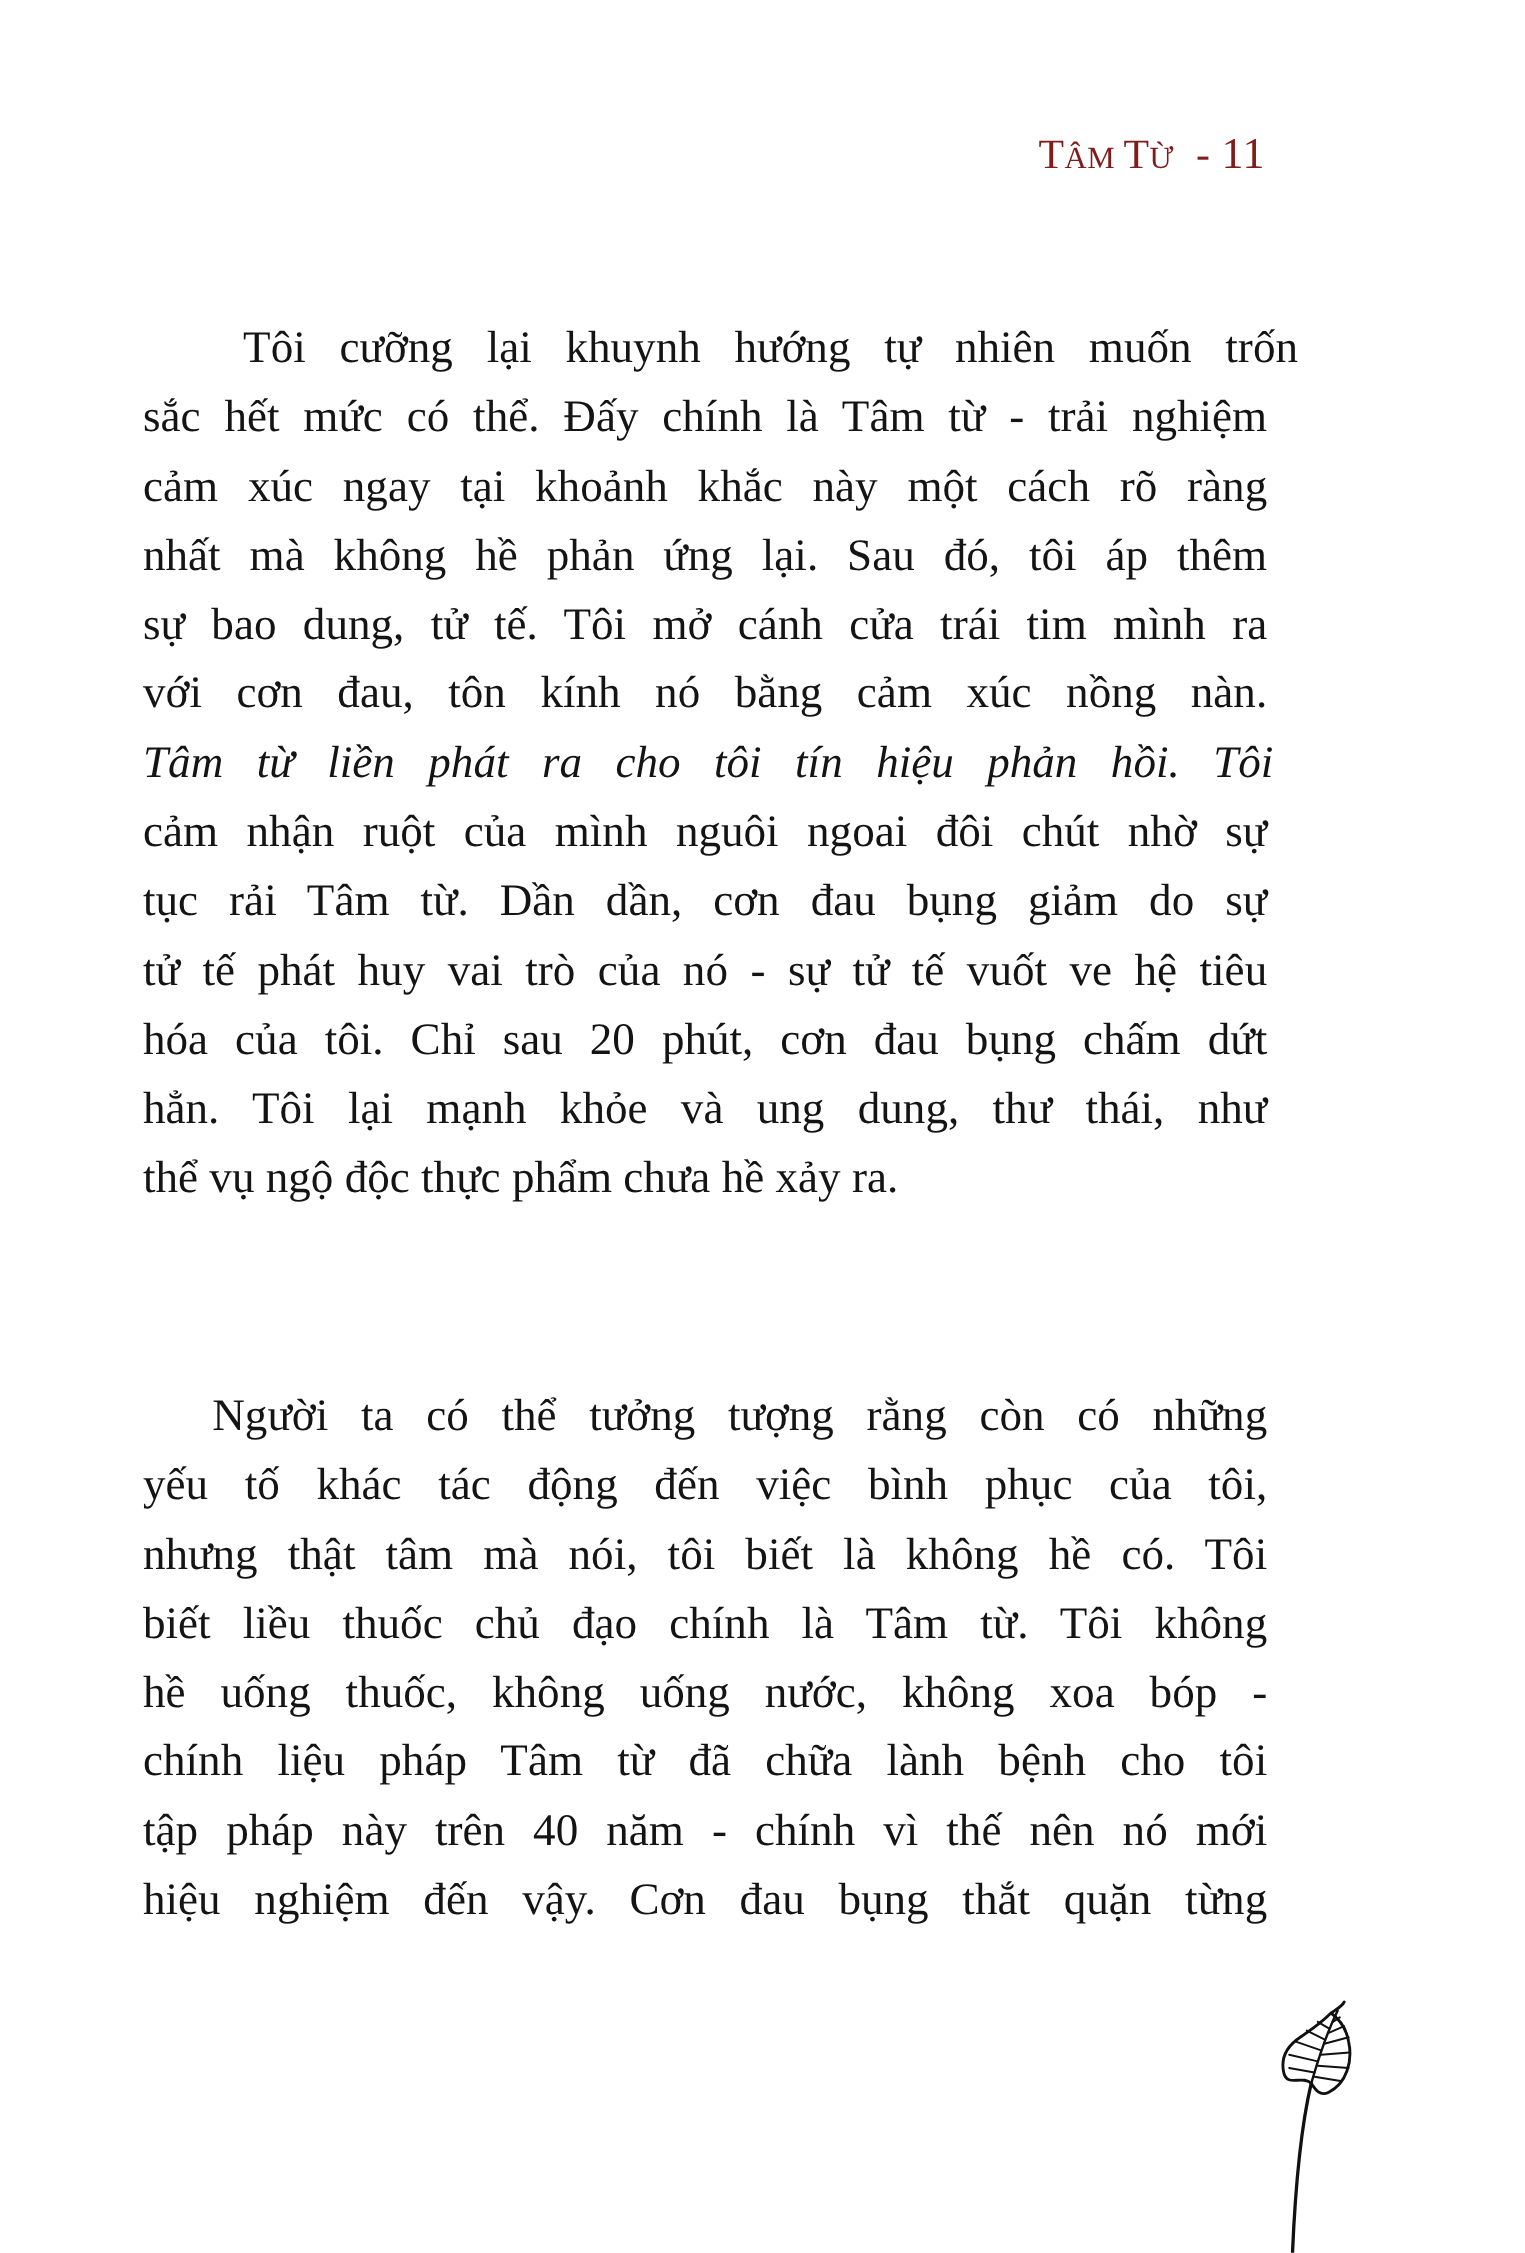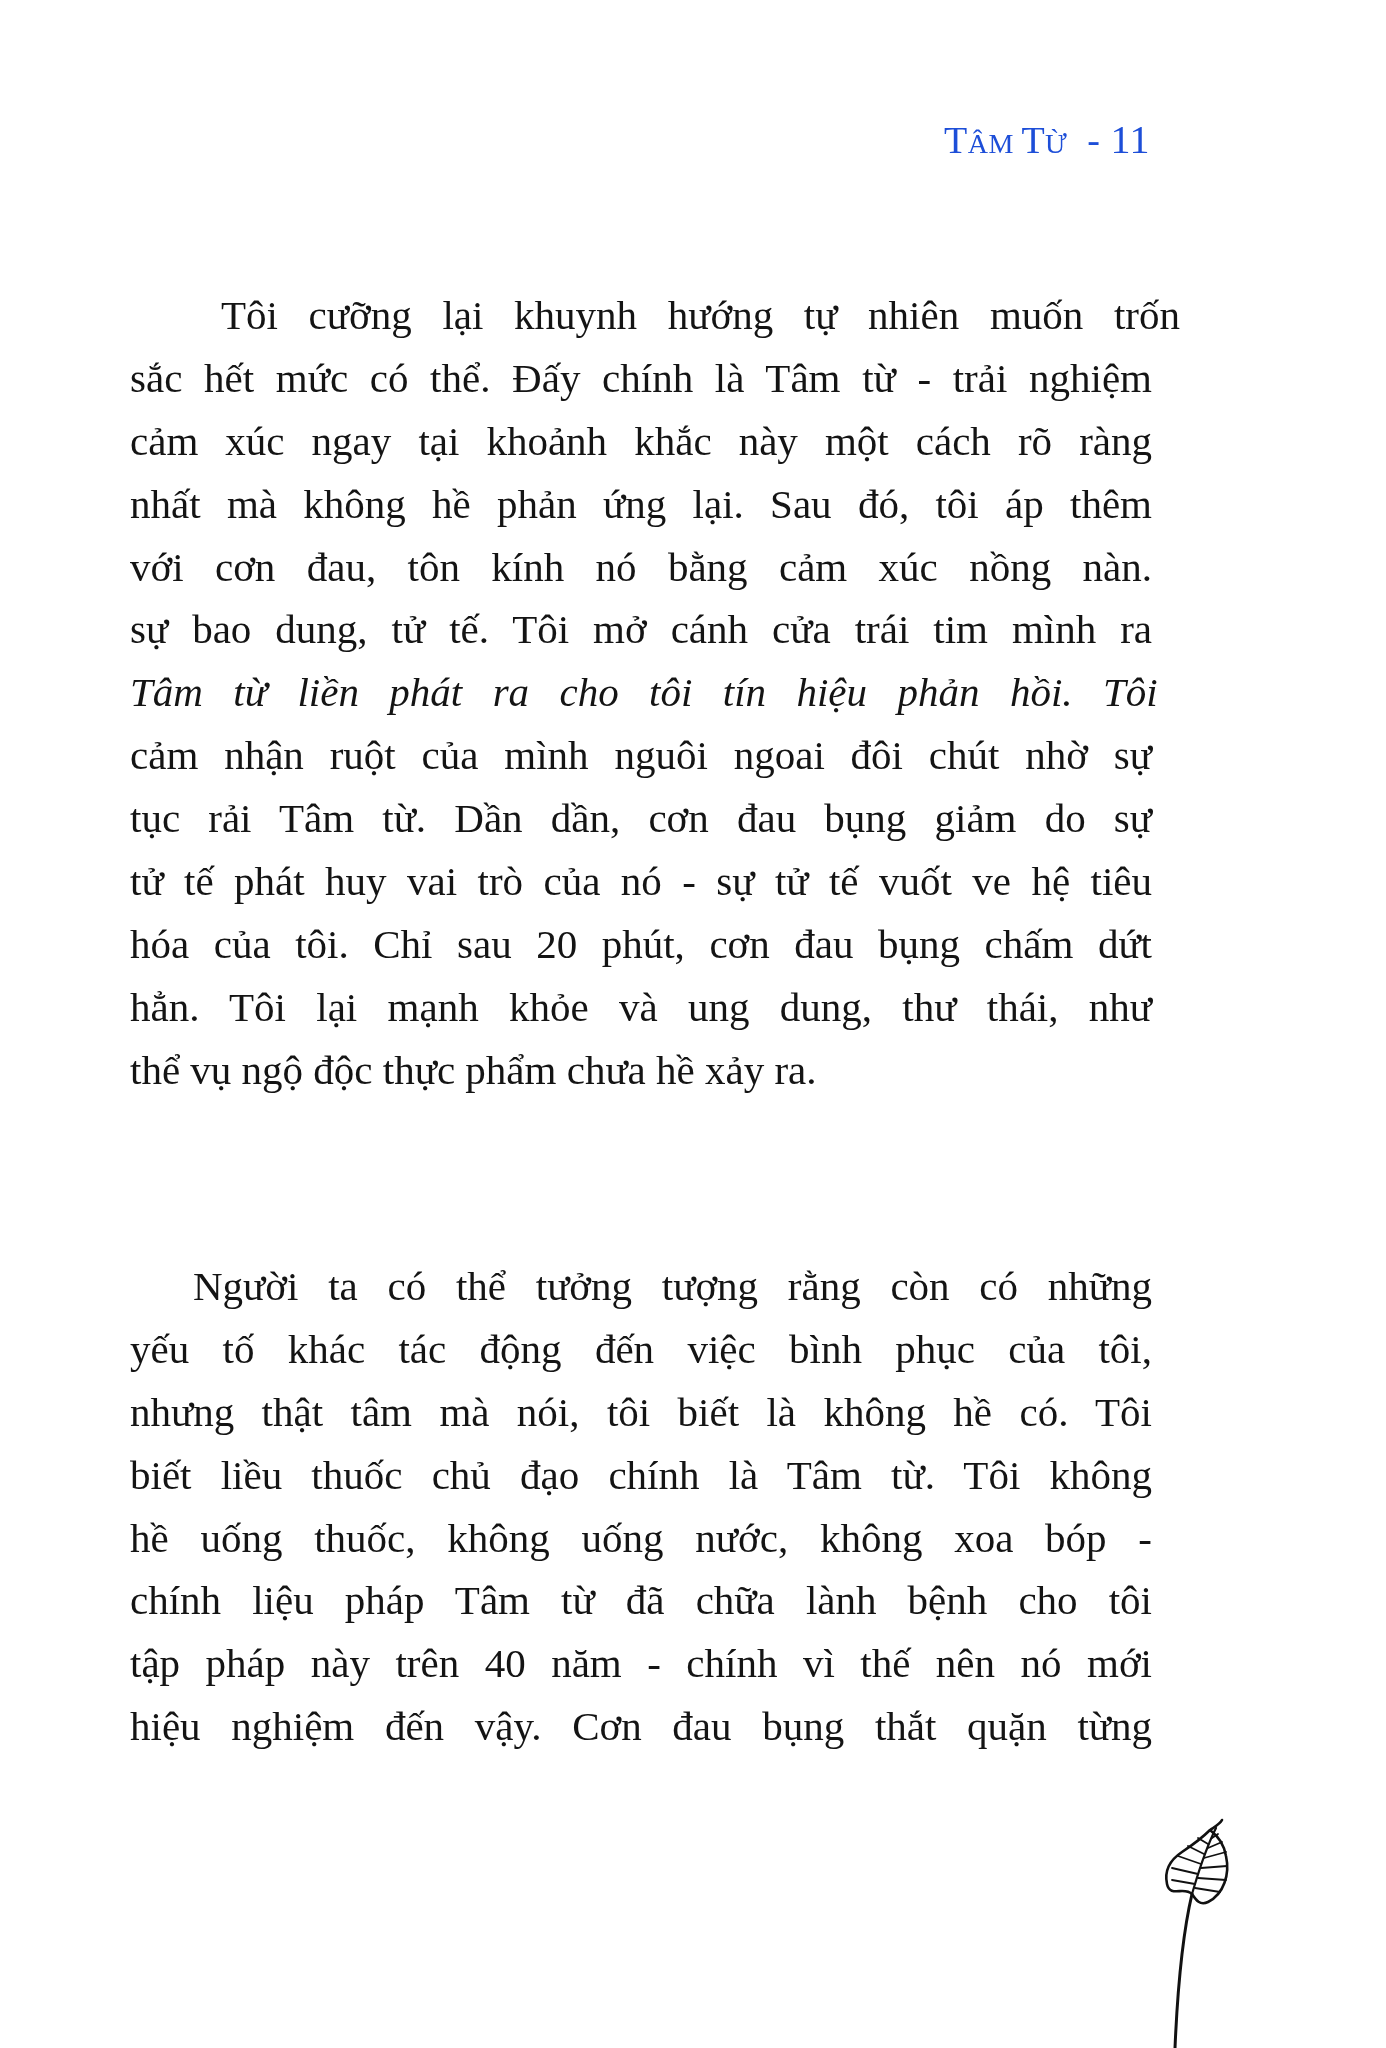--- a/index.html
+++ b/index.html
@@ -16,21 +16,21 @@
     font-family: "Liberation Serif", "DejaVu Serif", serif;
   }
   .running-head {
     position: absolute;
     top: 118px;
     right: 236px;
     font-size: 38px;
     line-height: 44px;
     white-space: nowrap;
     letter-spacing: 0.5px;
-    color: #1d4ed8;
+    color: #7f1d1d;
   }
   .running-head .sc-big { font-size: 38px; }
   .running-head .sc-small { font-size: 28px; }
   .running-head .pagenum { font-size: 40px; }
 
   .text-block {
     position: absolute;
     left: 130px;
     width: 1022px;
   }
@@ -81,22 +81,22 @@
   <span>
     <span class="sc-big">T</span><span class="sc-small">ÂM</span><span class="sc-small"> </span><span class="sc-big">T</span><span class="sc-small">Ừ</span>
   </span><span class="sep" style="white-space:pre"> - </span><span class="pagenum">11</span>
 </div>
 
 <div class="text-block" id="para-1">
   <div class="line indent"><span class="inner" style="white-space: nowrap; display: inline-block; width: auto; word-spacing: 20.4297px; margin-left: 28px;">Tôi cưỡng lại khuynh hướng tự nhiên muốn trốn</span></div>
   <div class="line"><span class="inner" style="white-space: nowrap; display: inline-block; width: auto; word-spacing: 11.4128px;">sắc hết mức có thể. Đấy chính là Tâm từ - trải nghiệm</span></div>
   <div class="line"><span class="inner" style="white-space: nowrap; display: inline-block; width: auto; word-spacing: 16.8156px;">cảm xúc ngay tại khoảnh khắc này một cách rõ ràng</span></div>
   <div class="line"><span class="inner" style="white-space: nowrap; display: inline-block; width: auto; word-spacing: 16.0455px;">nhất mà không hề phản ứng lại. Sau đó, tôi áp thêm</span></div>
+  <div class="line"><span class="inner" style="white-space: nowrap; display: inline-block; width: auto; word-spacing: 13.7253px;">sự bao dung, tử tế. Tôi mở cánh cửa trái tim mình ra</span></div>
   <div class="line"><span class="inner" style="white-space: nowrap; display: inline-block; width: auto; word-spacing: 21.1187px;">với cơn đau, tôn kính nó bằng cảm xúc nồng nàn.</span></div>
-  <div class="line"><span class="inner" style="white-space: nowrap; display: inline-block; width: auto; word-spacing: 13.7253px;">sự bao dung, tử tế. Tôi mở cánh cửa trái tim mình ra</span></div>
   <div class="line"><span class="inner" style="white-space: nowrap; display: inline-block; width: auto; word-spacing: 20.1534px; font-style: italic;">Tâm từ liền phát ra cho tôi tín hiệu phản hồi. Tôi</span></div>
   <div class="line"><span class="inner" style="white-space: nowrap; display: inline-block; width: auto; word-spacing: 15.5969px;">cảm nhận ruột của mình nguôi ngoai đôi chút nhờ sự</span></div>
   <div class="line"><span class="inner" style="white-space: nowrap; display: inline-block; width: auto; word-spacing: 17.9247px;">tục rải Tâm từ. Dần dần, cơn đau bụng giảm do sự</span></div>
   <div class="line"><span class="inner" style="white-space: nowrap; display: inline-block; width: auto; word-spacing: 10.175px;">tử tế phát huy vai trò của nó - sự tử tế vuốt ve hệ tiêu</span></div>
   <div class="line"><span class="inner" style="white-space: nowrap; display: inline-block; width: auto; word-spacing: 14.2827px;">hóa của tôi. Chỉ sau 20 phút, cơn đau bụng chấm dứt</span></div>
   <div class="line"><span class="inner" style="white-space: nowrap; display: inline-block; width: auto; word-spacing: 20.0578px;">hẳn. Tôi lại mạnh khỏe và ung dung, thư thái, như</span></div>
   <div class="line last"><span class="inner">thể vụ ngộ độc thực phẩm chưa hề xảy ra.</span></div>
 </div>
 
 <div class="text-block" id="para-2">

